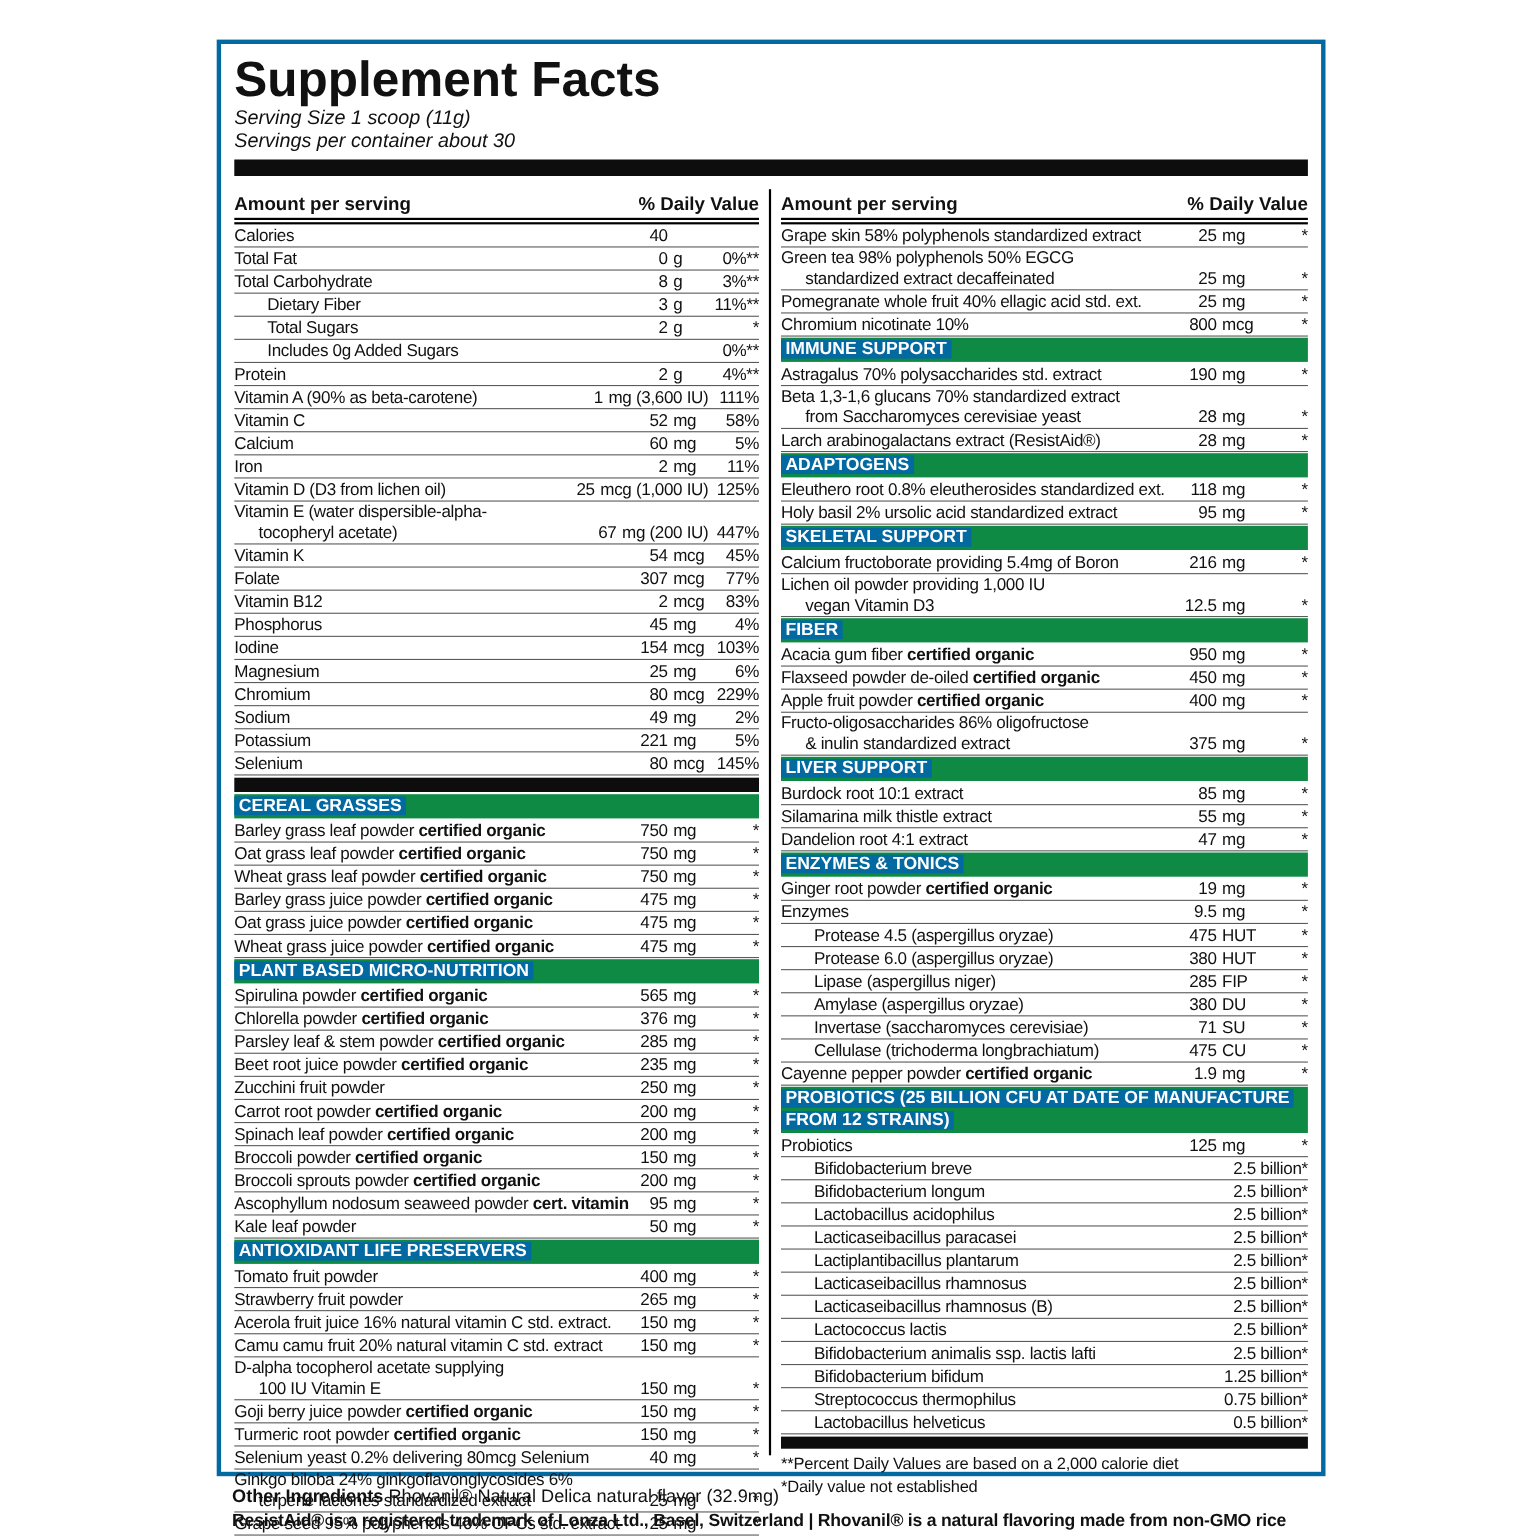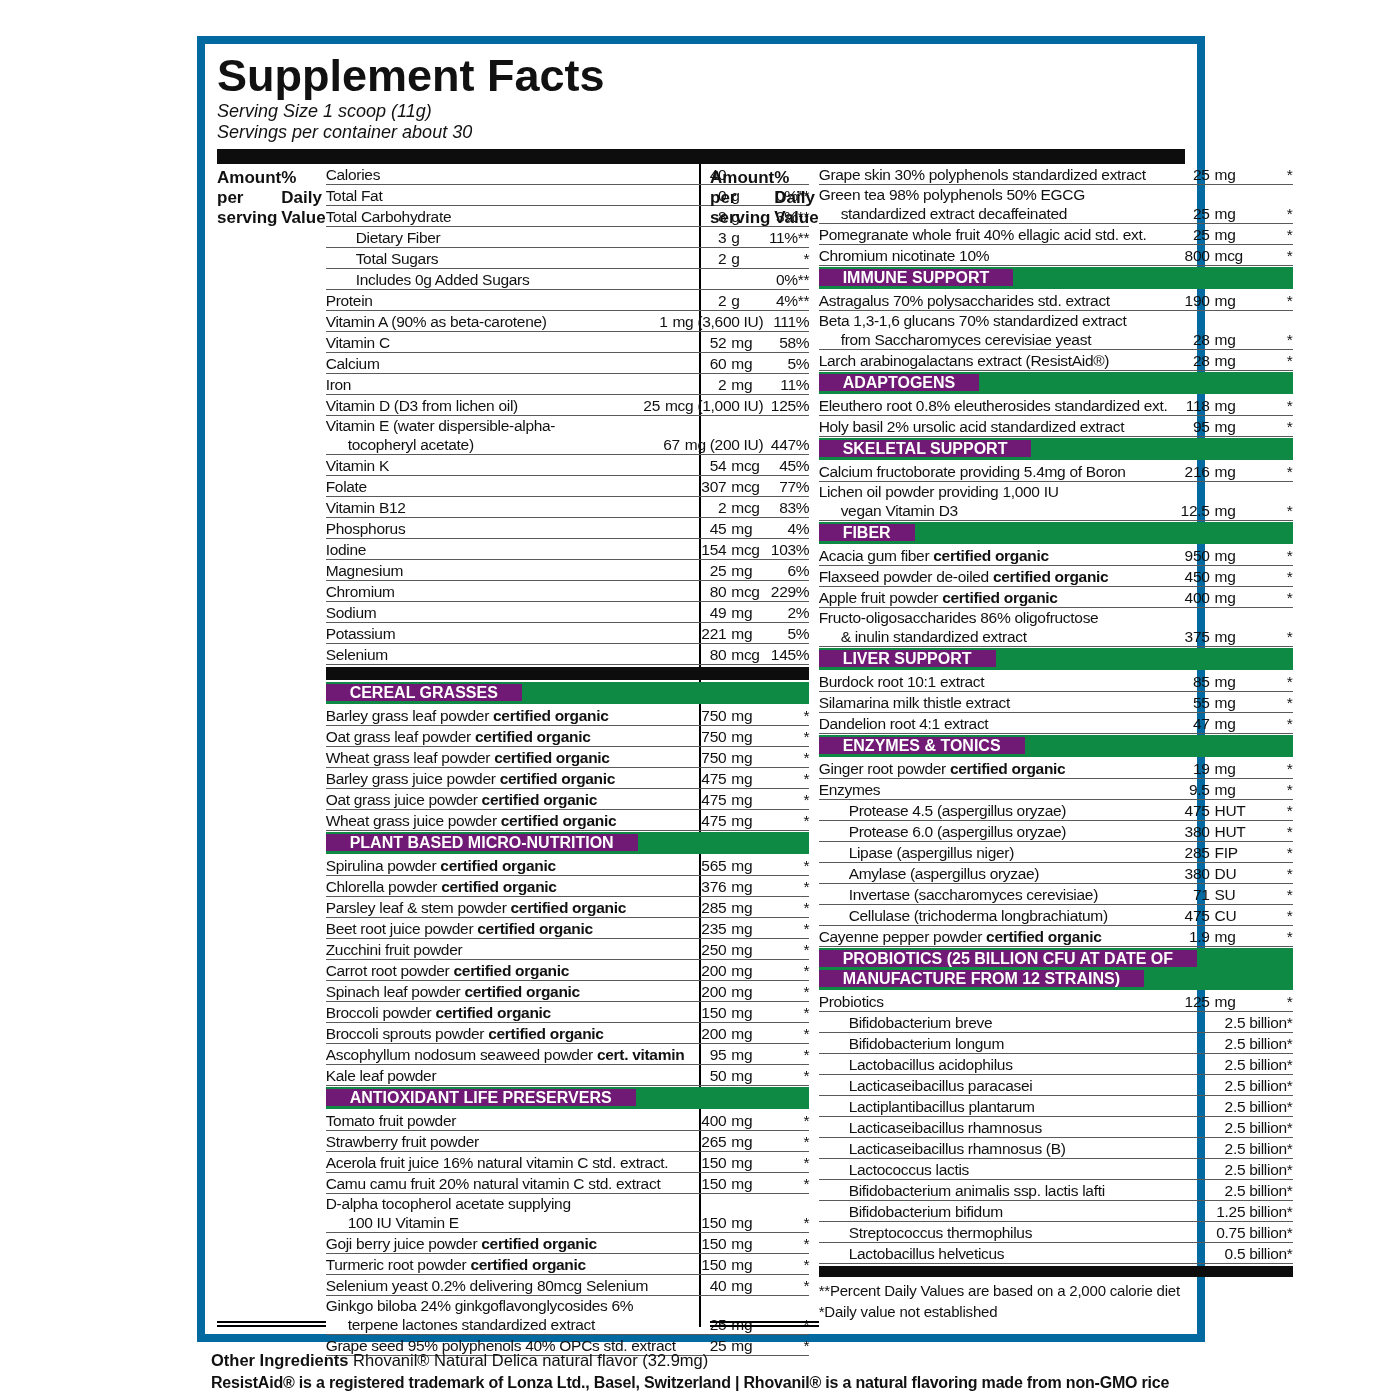--- a/index.html
+++ b/index.html
@@ -1,37 +1,37 @@
 <!DOCTYPE html>
 <html><head>
 <meta charset="utf-8">
 <style>
   html,body{margin:0;padding:0;}
   body{width:1400px;height:1400px;background:#ffffff;font-family:"Liberation Sans","DejaVu Sans",sans-serif;color:#111;}
   .page{position:relative;width:1400px;height:1400px;background:#fff;}
-  .panel{position:absolute;left:197px;top:36px;width:1008px;height:1306px;border:8px solid #0369a1;box-sizing:border-box;background:#fff;padding:6px 12px 0 12px;}
+  .panel{position:absolute;left:197px;top:36px;width:1008px;height:1306px;border:4px solid #0369a1;box-sizing:border-box;background:#fff;padding:6px 12px 0 12px;}
   .title{font-size:45px;font-weight:800;letter-spacing:0px;line-height:1.05;margin:2px 0 2px 0;}
   .serv{font-size:18px;line-height:21px;font-style:italic;}
   .topbar{height:15px;background:#0d0d0d;margin-top:6px;}
   .cols{display:flex;align-items:stretch;height:1163px;}
-  .col{width:50%;box-sizing:border-box;display:flex;flex-direction:row;}
+  .col{width:50%;box-sizing:border-box;display:flex;flex-direction:column;margin-top:12px;}
   .col.left{border-right:2px solid #000;padding-right:9px;}
   .col.right{padding-left:9px;}
   .colhead{display:flex;justify-content:space-between;font-weight:bold;font-size:17px;padding:4px 0 2px 0;border-bottom:6px double #000;}
   .rows{flex:1;}
   .row{display:flex;align-items:flex-end;border-bottom:1px solid #5a5a5a;min-height:20px;line-height:19px;font-size:15.5px;letter-spacing:-0.3px;padding:0;}
   .row .nm{flex:1 1 auto;min-width:0;white-space:nowrap;}
   .row .nm .l2{padding-left:22px;}
   .row.ind .nm{padding-left:30px;}
   .row .amt{flex:0 0 auto;display:flex;white-space:nowrap;}
   .row .amt .v{min-width:42px;text-align:right;}
   .row .amt .u{margin-left:5px;min-width:32px;text-align:left;}
   .row .dv{flex:0 0 auto;min-width:46px;text-align:right;white-space:nowrap;}
   .sec{background:#0e8a45;margin:1px 0;padding:1px 0;line-height:20px;font-size:16px;}
-  .sec span{background:#701a75;color:#fff;font-weight:bold;padding:0 24px;display:inline;box-decoration-break:clone;-webkit-box-decoration-break:clone;}
+  .sec span{background:#0369a1;color:#fff;font-weight:bold;padding:0 4px;display:inline;box-decoration-break:clone;-webkit-box-decoration-break:clone;}
   .bar{height:13px;background:#0d0d0d;margin:2px 0;}
   .bar.thin{height:11px;}
   .note{font-size:15px;line-height:19px;letter-spacing:-0.2px;padding-top:2px;}
   .footer{position:absolute;left:211px;top:1348px;width:1010px;}
   .footer .f1{font-size:16.5px;line-height:24px;}
   .footer .f1 b{font-weight:bold;}
   .footer .f2{font-size:16px;line-height:22px;letter-spacing:-0.2px;font-weight:bold;}
   b.bb{font-weight:bold;}
 </style>
 </head>
@@ -556,21 +556,21 @@
           </div>
       </div>
       <div class="col right">
         <div class="colhead">
           <span>Amount per serving</span>
           <span>% Daily Value</span>
         </div>
         <div class="rows" id="right-rows">
             <div class="row">
               <div class="nm">
-                <div>Grape skin 30% polyphenols standardized extract</div>
+                <div>Grape skin 58% polyphenols standardized extract</div>
               </div>
               <div class="amt">
                 <span class="v">25</span>
                 <span class="u">mg</span>
               </div>
               <div class="dv">*</div>
             </div>
             <div class="row">
               <div class="nm">
                 <div>Green tea 98% polyphenols 50% EGCG</div>

